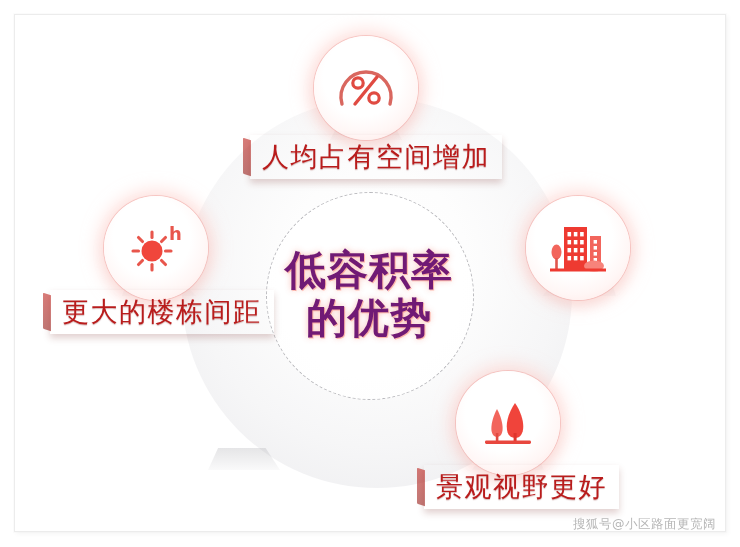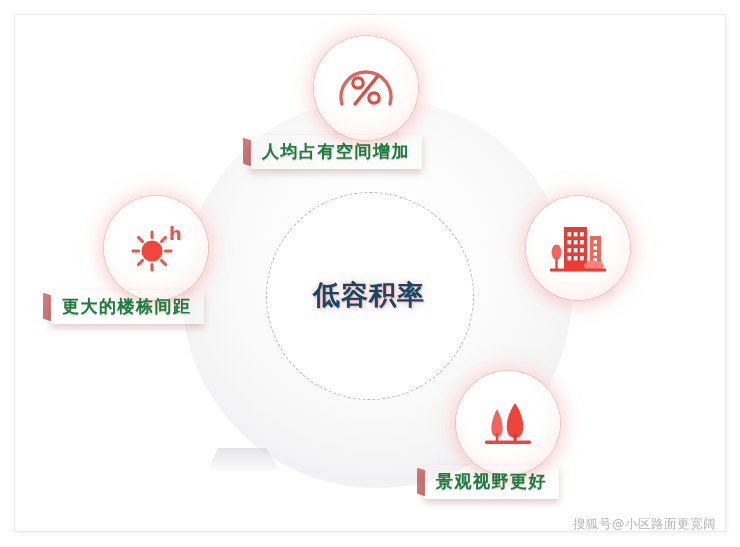--- a/index.html
+++ b/index.html
@@ -66,23 +66,23 @@
     left: 266px;
     top: 192px;
     width: 206px;
     height: 206px;
     display: flex;
     flex-direction: column;
     align-items: center;
     justify-content: center;
     line-height: 1.12;
     text-align: center;
-    color: #0c4a6e;
+    color: #701a75;
     font-weight: 700;
-    font-size: 27px;
+    font-size: 41px;
     letter-spacing: 1px;
     text-shadow: 0 0 6px rgba(240,110,90,0.45),
                  1px 1px 0 rgba(255,150,130,0.55);
   }
   .headline .l2 { margin-top: 2px; }
 
   
   .bubble {
     position: absolute;
     width: 104px;
@@ -111,23 +111,23 @@
 
   
   .stem {
     position: absolute;
     background: linear-gradient(180deg, rgba(170,170,175,0.30) 0%, rgba(205,205,210,0.10) 100%);
   }
 
   
   .banner {
     position: absolute;
-    color: #15803d;
-    font-weight: 700;
-    font-size: 17px;
+    color: #b91c1c;
+    font-weight: 400;
+    font-size: 27px;
     letter-spacing: 1.5px;
     line-height: 1;
     padding: 8px 12px 9px 12px;
     white-space: nowrap;
     background: linear-gradient(100deg, #e8past 0%, #e5170f 0%, #ef1f17 26%, #e81109 62%, #d9130c 100%);
     box-shadow: 0 4px 7px rgba(120,40,35,0.22);
     text-shadow: 0 1px 1px rgba(120,20,15,0.30);
   }
   
   .banner::before {
@@ -171,20 +171,21 @@
 
   <div class="stem" style="left:330px; top:118px; width:72px; height:22px; clip-path: polygon(16% 0, 84% 0, 100% 100%, 0% 100%);"></div>
   <div class="stem" style="left:122px; top:272px; width:74px; height:24px; clip-path: polygon(10% 0, 70% 0, 100% 100%, 0% 100%);"></div>
   <div class="stem" style="left:542px; top:272px; width:74px; height:24px; clip-path: polygon(30% 0, 90% 0, 100% 100%, 0% 100%);"></div>
   <div class="stem" style="left:208px; top:448px; width:72px; height:22px; clip-path: polygon(14% 0, 80% 0, 100% 100%, 0% 100%);"></div>
   <div class="stem" style="left:472px; top:448px; width:72px; height:22px; clip-path: polygon(20% 0, 86% 0, 100% 100%, 0% 100%);"></div>
 
   <div class="dashed-ring"></div>
   <div class="headline">
     <span class="l1">低容积率</span>
+    <span class="l2">的优势</span>
   </div>
 
   <div class="bubble b-top">
     <span>
       <svg width="62" height="56" viewBox="0 0 62 56">
         <path d="M7 44 A25 25 0 1 1 55 44" fill="none" stroke="#d9675f" stroke-width="3.4" stroke-linecap="round"></path>
         <circle cx="23" cy="23" r="5.2" fill="none" stroke="#e04b42" stroke-width="3.2"></circle>
         <circle cx="39" cy="38" r="5.2" fill="none" stroke="#e04b42" stroke-width="3.2"></circle>
         <line x1="42" y1="17" x2="20" y2="44" stroke="#e04b42" stroke-width="3.4" stroke-linecap="round"></line>
       </svg>

